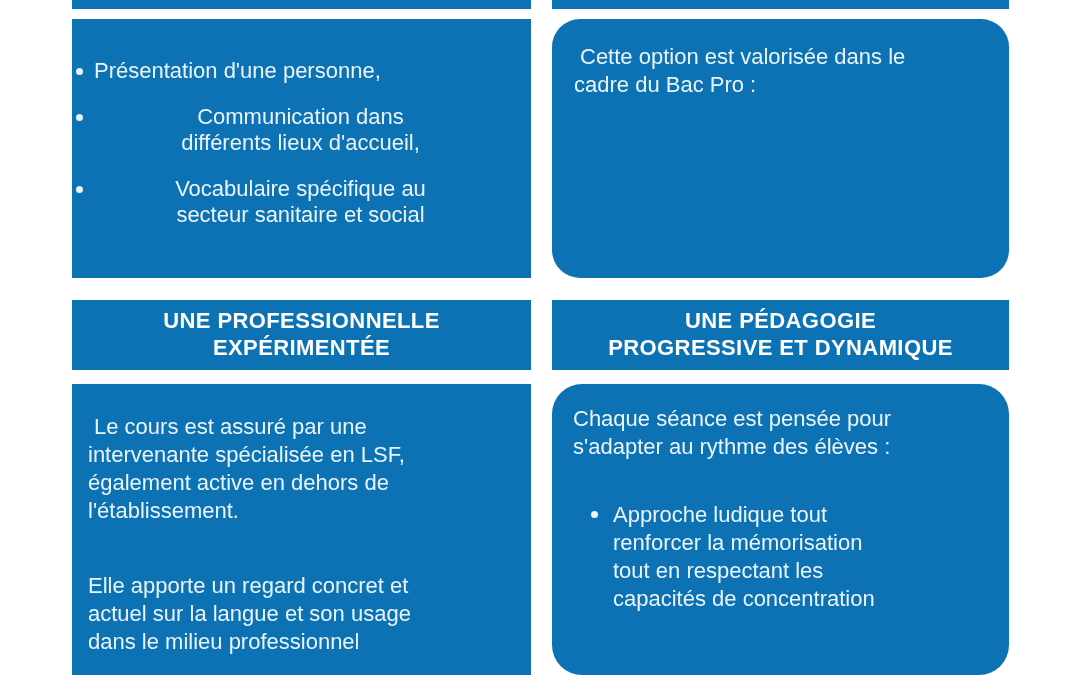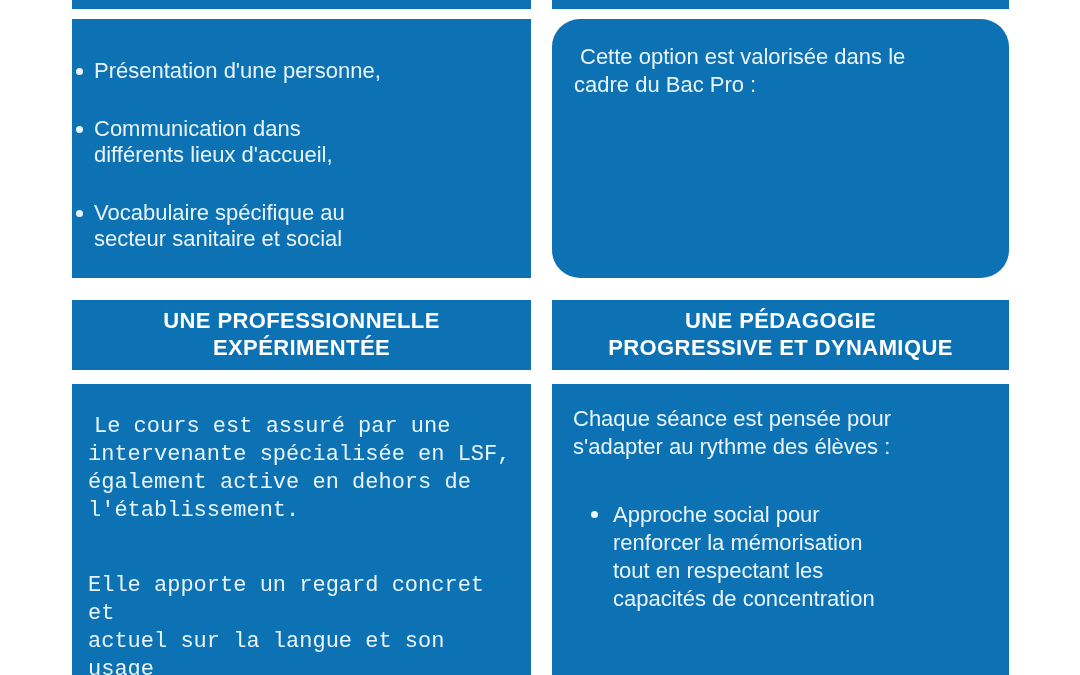--- a/index.html
+++ b/index.html
@@ -25,35 +25,35 @@
   .strip{position:absolute;top:0;height:9px;background:var(--box-blue);}
   .strip.left{left:72px;width:459px;}
   .strip.right{left:552px;width:457px;}
   
   .topics{left:72px;top:19px;width:459px;height:259px;padding:39px 24px 0 22px;}
   .bac{left:552px;top:19px;width:457px;height:259px;padding:24px 18px 0 22px;border-radius:28px;}
   .hdr{left:72px;top:300px;width:459px;height:70px;padding-top:7px;
        text-align:center;color:var(--header-text);}
   .hdr.right{left:552px;width:457px;}
   .hdr h2{font-size:22px;line-height:27px;font-weight:bold;letter-spacing:.4px;}
-  .prof{left:72px;top:384px;width:459px;height:291px;padding:29px 18px 0 16px;font-family:Liberation Mono, monospace;}
-  .ped{left:552px;top:384px;width:457px;height:291px;padding:21px 18px 0 21px;}
+  .prof{left:72px;top:384px;width:459px;height:291px;padding:29px 18px 0 16px;}
+  .ped{left:552px;top:384px;width:457px;height:291px;padding:21px 18px 0 21px;border-radius:30px;}
   
   .para + .para{margin-top:26px;}
   .prof .para + .para{margin-top:47px;}
   .indent-first{text-indent:6px;}
   
   ul.bullets{list-style:none;}
   ul.bullets li{position:relative;}
   ul.bullets li::before{
     content:"";position:absolute;left:-18px;top:10px;
     width:7px;height:7px;border-radius:50%;background:var(--body-text);
   }
   .topics ul.bullets li{line-height:26px;}
-  .topics ul.bullets li + li{margin-top:32px;}
+  .topics ul.bullets li + li{margin-top:20px;text-align:center;}
   .ped ul.bullets{margin-top:40px;padding-left:40px;}
   .ped ul.bullets li::before{left:-22px;}
   .ped ul.bullets li + li{margin-top:24px;}
 </style>
 </head>
 <body>
 
 <div>
 
   <div class="strip left"></div>
@@ -91,20 +91,20 @@
 l'établissement.</p>
     <p class="para multiline">Elle apporte un regard concret et
 actuel sur la langue et son usage
 dans le milieu professionnel</p>
   </section>
 
   <section class="card ped">
     <p class="para multiline">Chaque séance est pensée pour
 s'adapter au rythme des élèves :</p>
     <ul class="bullets">
-      <li class="multiline">Approche social pour
+      <li class="multiline">Approche ludique tout
 renforcer la mémorisation
 tout en respectant les
 capacités de concentration</li>
     </ul>
   </section>
 
 </div>
 
 </body></html>

